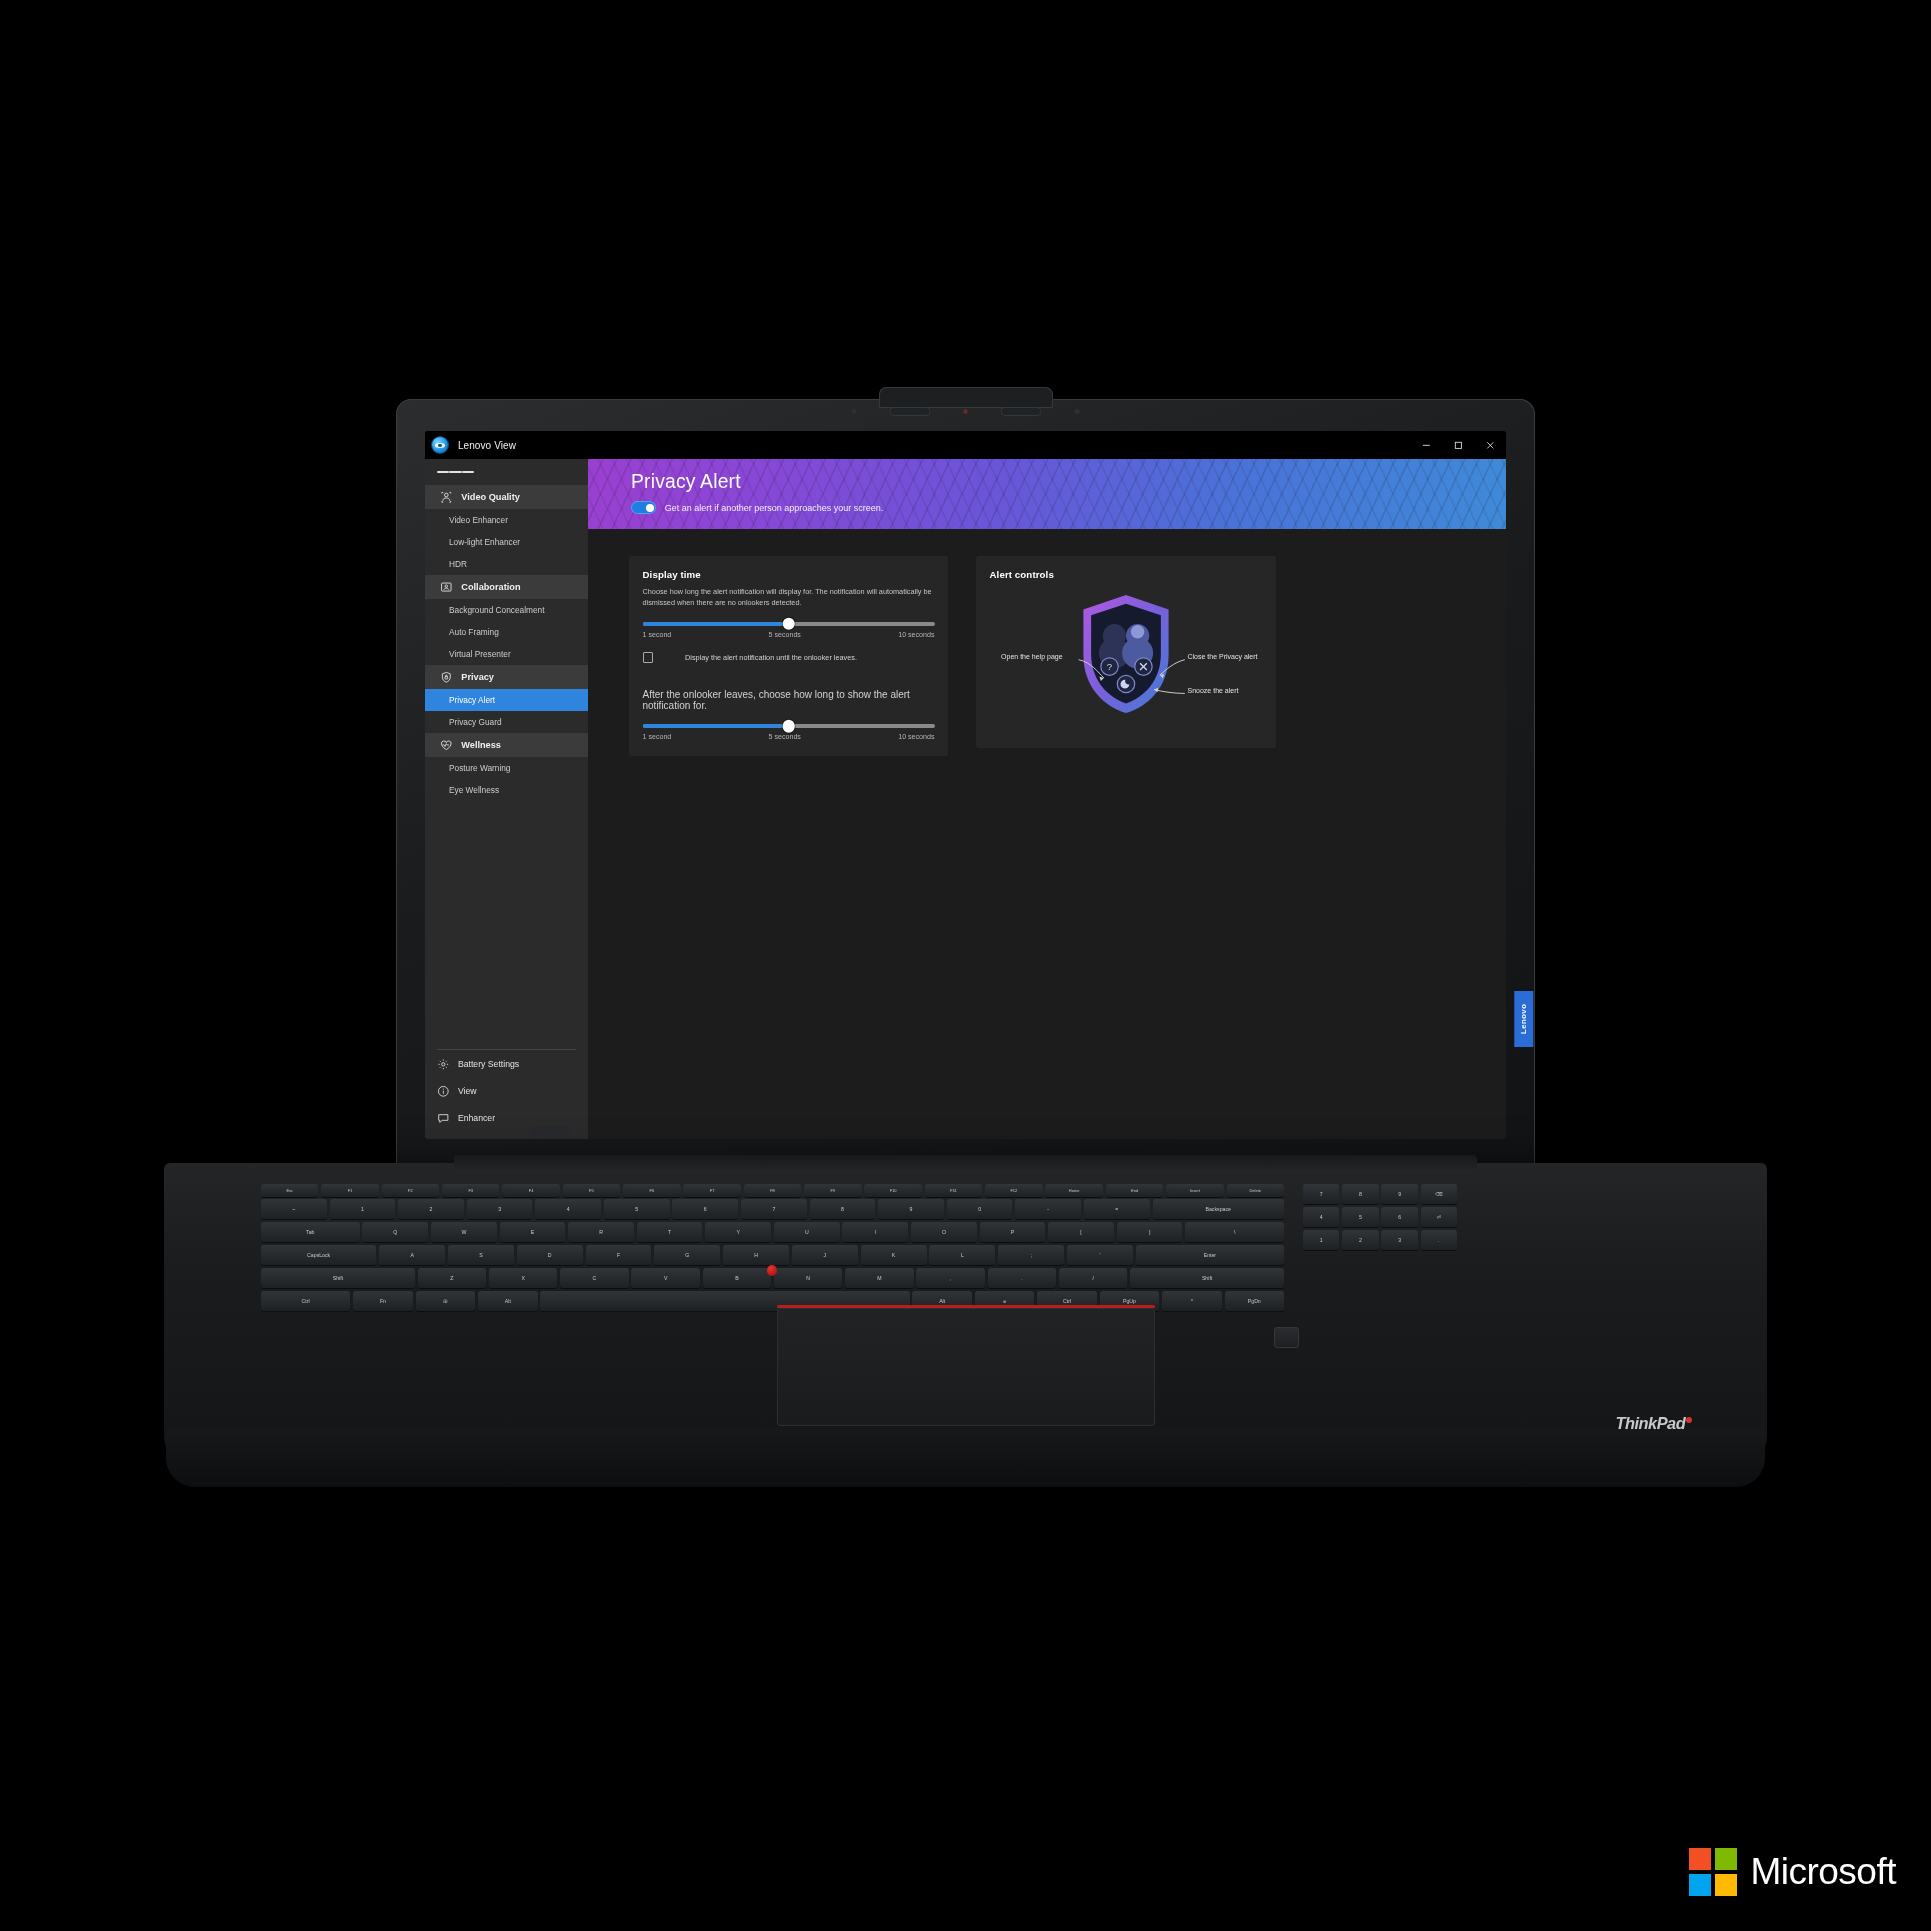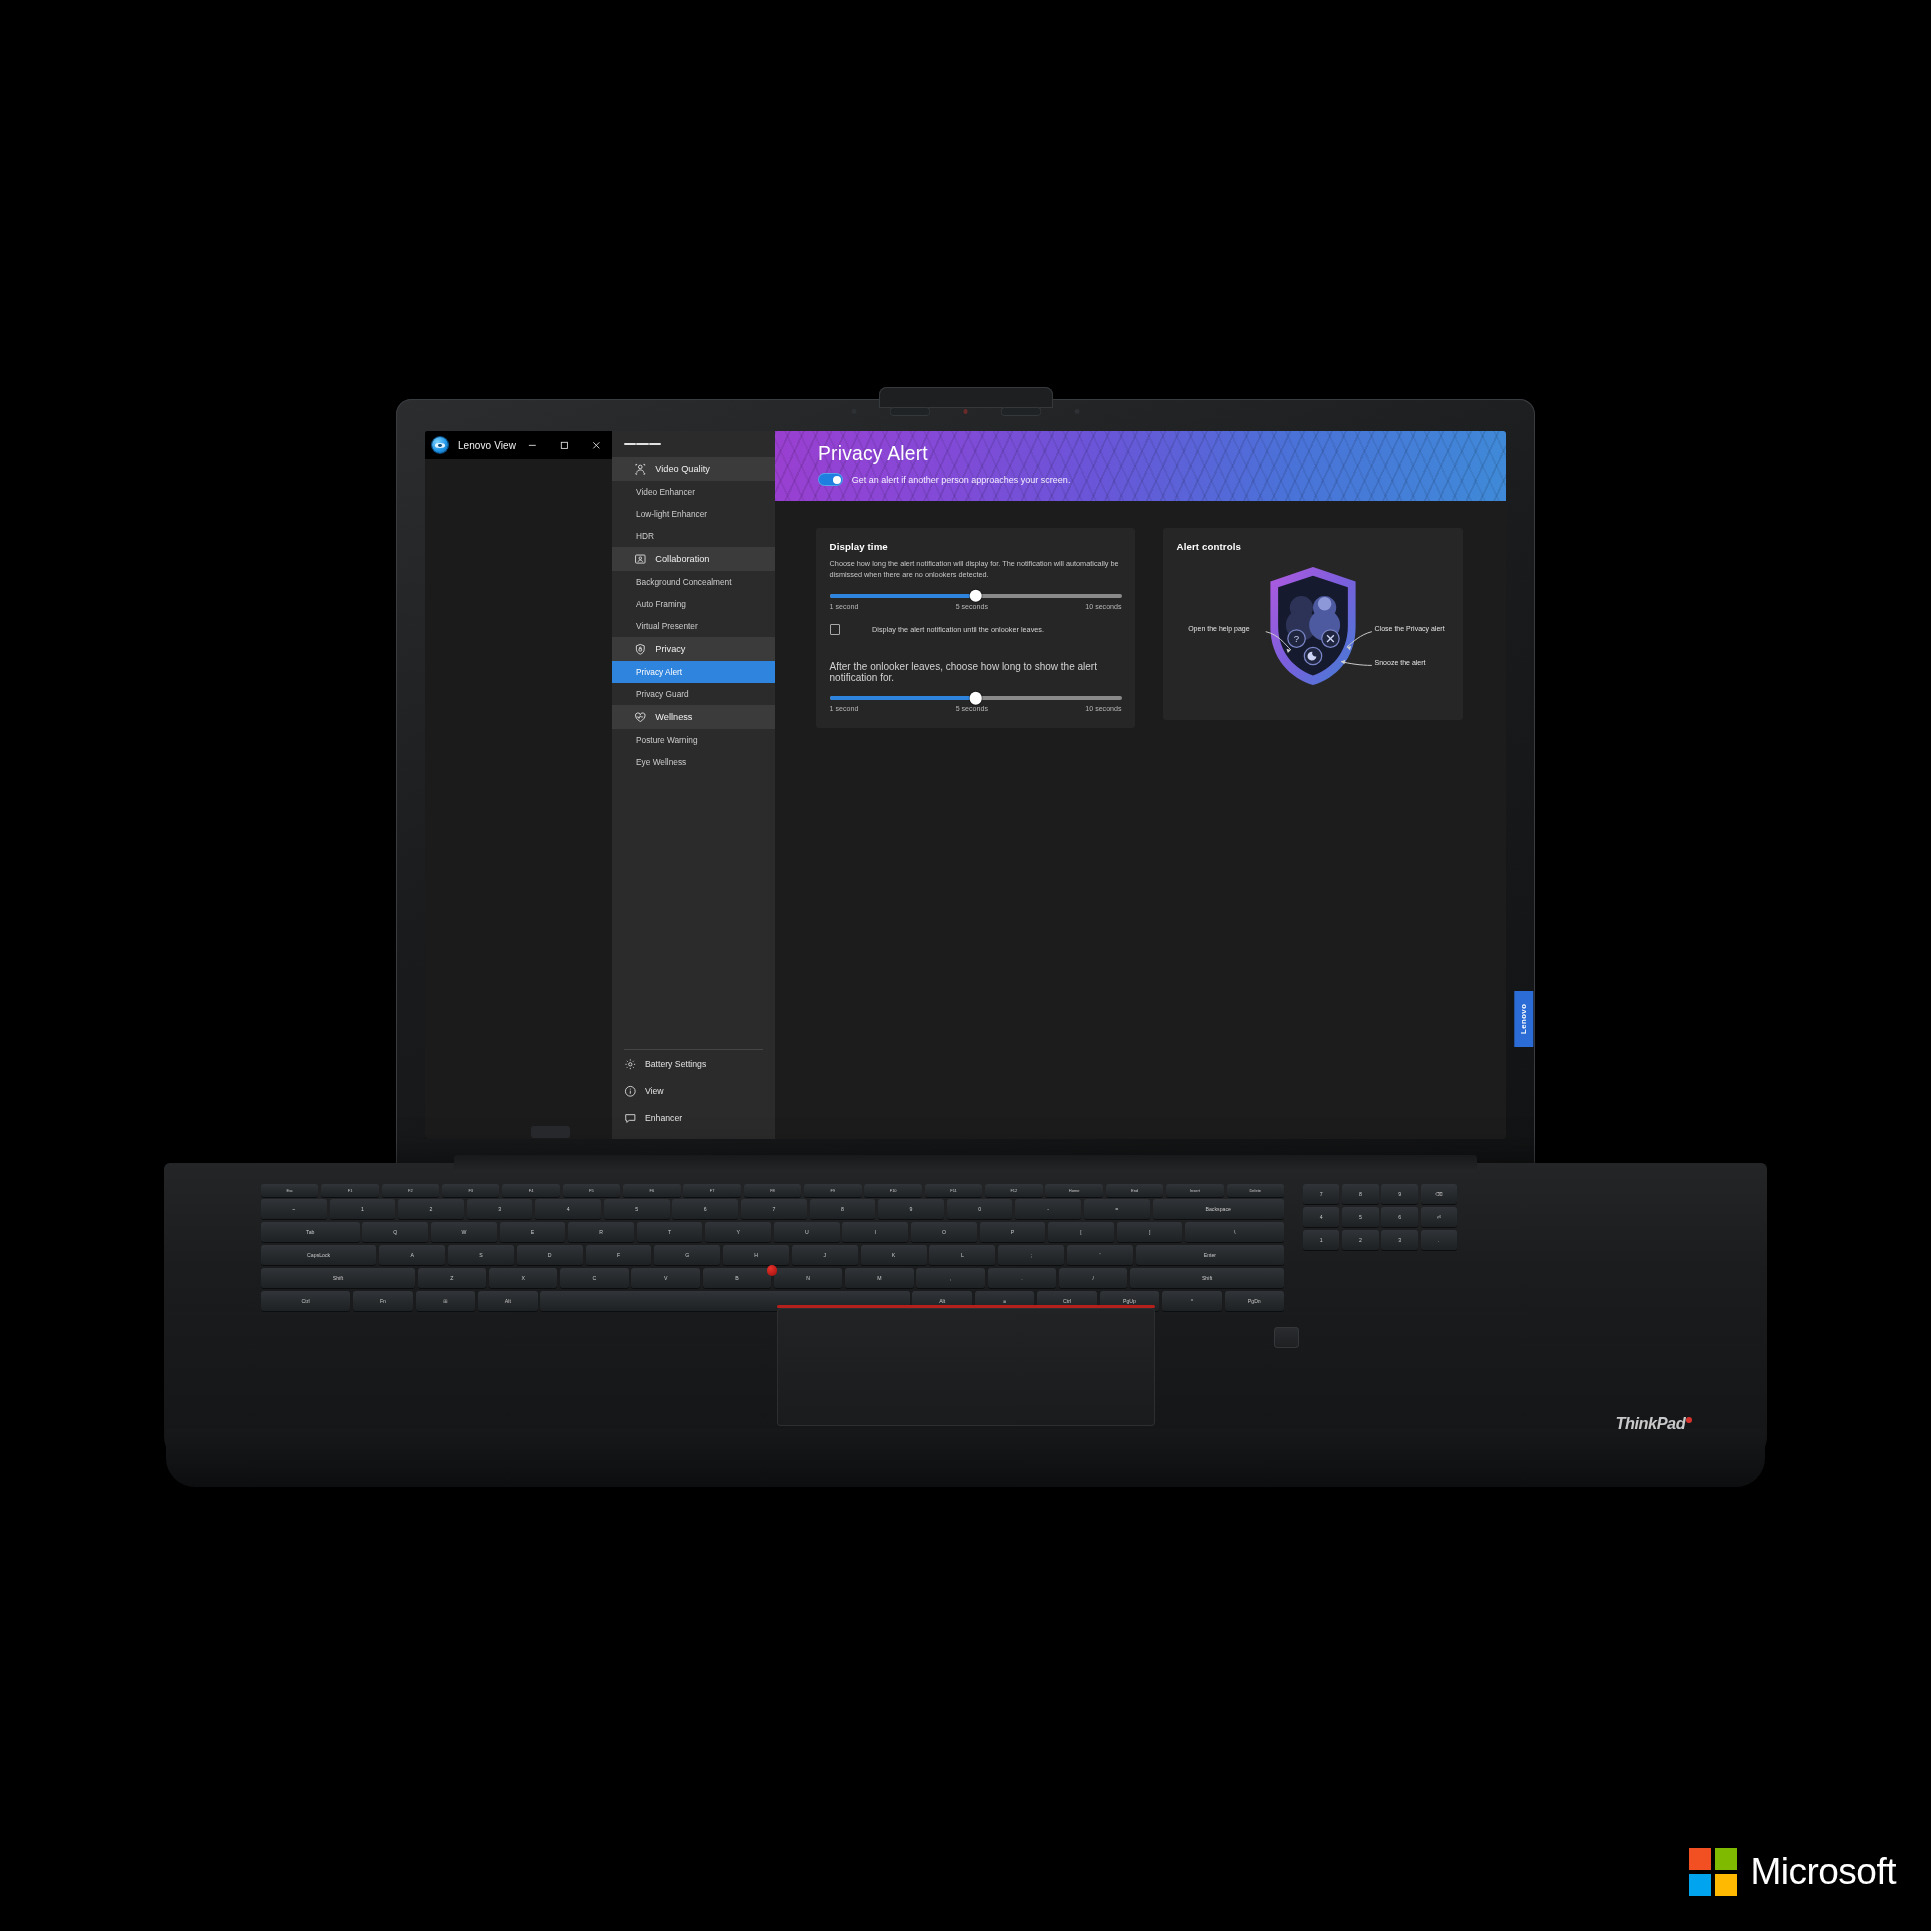--- a/index.html
+++ b/index.html
@@ -35,21 +35,21 @@
   }
   
   .lenovo-badge{
     position:absolute;right:1.9px;bottom:124px;width:19.3px;height:56px;
     background:#2c6cd6;display:flex;align-items:center;justify-content:center;
     font-size:7.7px;letter-spacing:0.5px;color:#fff;writing-mode:vertical-rl;
     transform:rotate(180deg);font-weight:700;
   }
 
   
-  .app{position:absolute;inset:0;display:flex;background:#1b1b1b;}
+  .app{position:absolute;inset:0;display:flex;flex-direction:column;background:#1b1b1b;}
   .titlebar{
     height:28px;background:#000;display:flex;align-items:center;flex:none;
     padding:0 0 0 6.8px;
   }
   .app-logo{
     width:16.4px;height:16.4px;border-radius:50%;flex:none;
     background:radial-gradient(circle at 35% 32%,#7fd4ff 0%,#2196e8 55%,#0a63a8 100%);
     box-shadow:0 0 0 1px #0b4f86;
     position:relative;
   }
@@ -74,22 +74,22 @@
   
   .sidebar{
     width:163px;flex:none;background:#2b2b2b;display:flex;flex-direction:column;
     padding-top:0;
   }
   .hamburger{
     height:26px;display:flex;align-items:center;padding-left:11.6px;
   }
   .hamburger span{display:block;width:12.6px;height:1.4px;background:#e2e2e2;margin:1.8px 0;border-radius:1px;}
   .nav-group-head{
-    height:24px;display:flex;align-items:center;gap:8.7px;padding-left:22px;
-    background:#3b3b3b;font-size:9.2px;color:#f0f0f0;
+    height:24px;display:flex;align-items:center;gap:8.7px;padding-left:15px;
+    background:#3b3b3b;font-size:9.2px;color:#f0f0f0;font-weight:bold;
   }
   .nav-group-head .gicon{width:12.6px;height:12.6px;flex:none;color:#e8e8e8;}
   .nav-group-head .gicon svg{width:12.6px;height:12.6px;display:block;}
   .nav-sub{
     height:22px;display:flex;align-items:center;padding-left:24px;
     font-size:8.3px;color:#cdcdcd;background:#2b2b2b;
   }
   .nav-sub.active{background:#2f84de;color:#fff;}
   .sidebar-spacer{flex:1;background:#2b2b2b;}
   .sidebar-sep{height:1px;background:#454545;margin:0 11.6px;}

